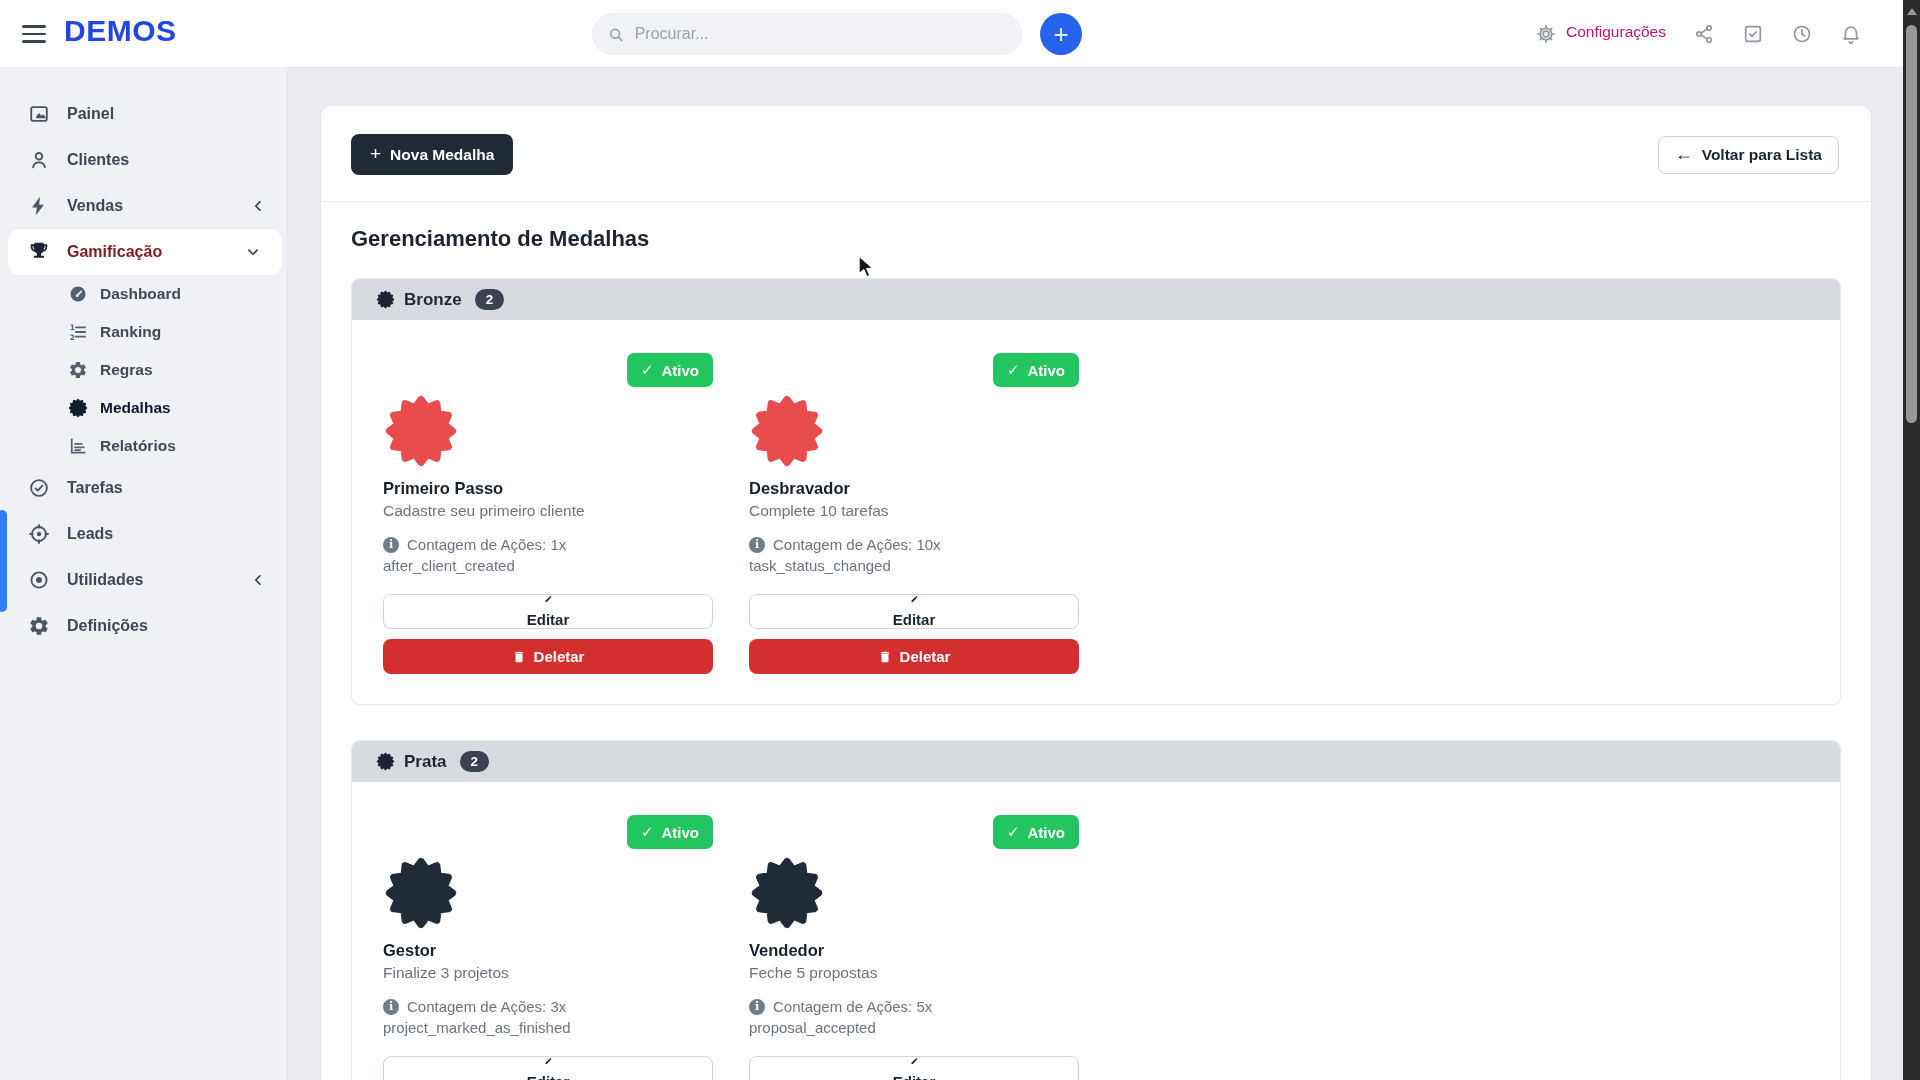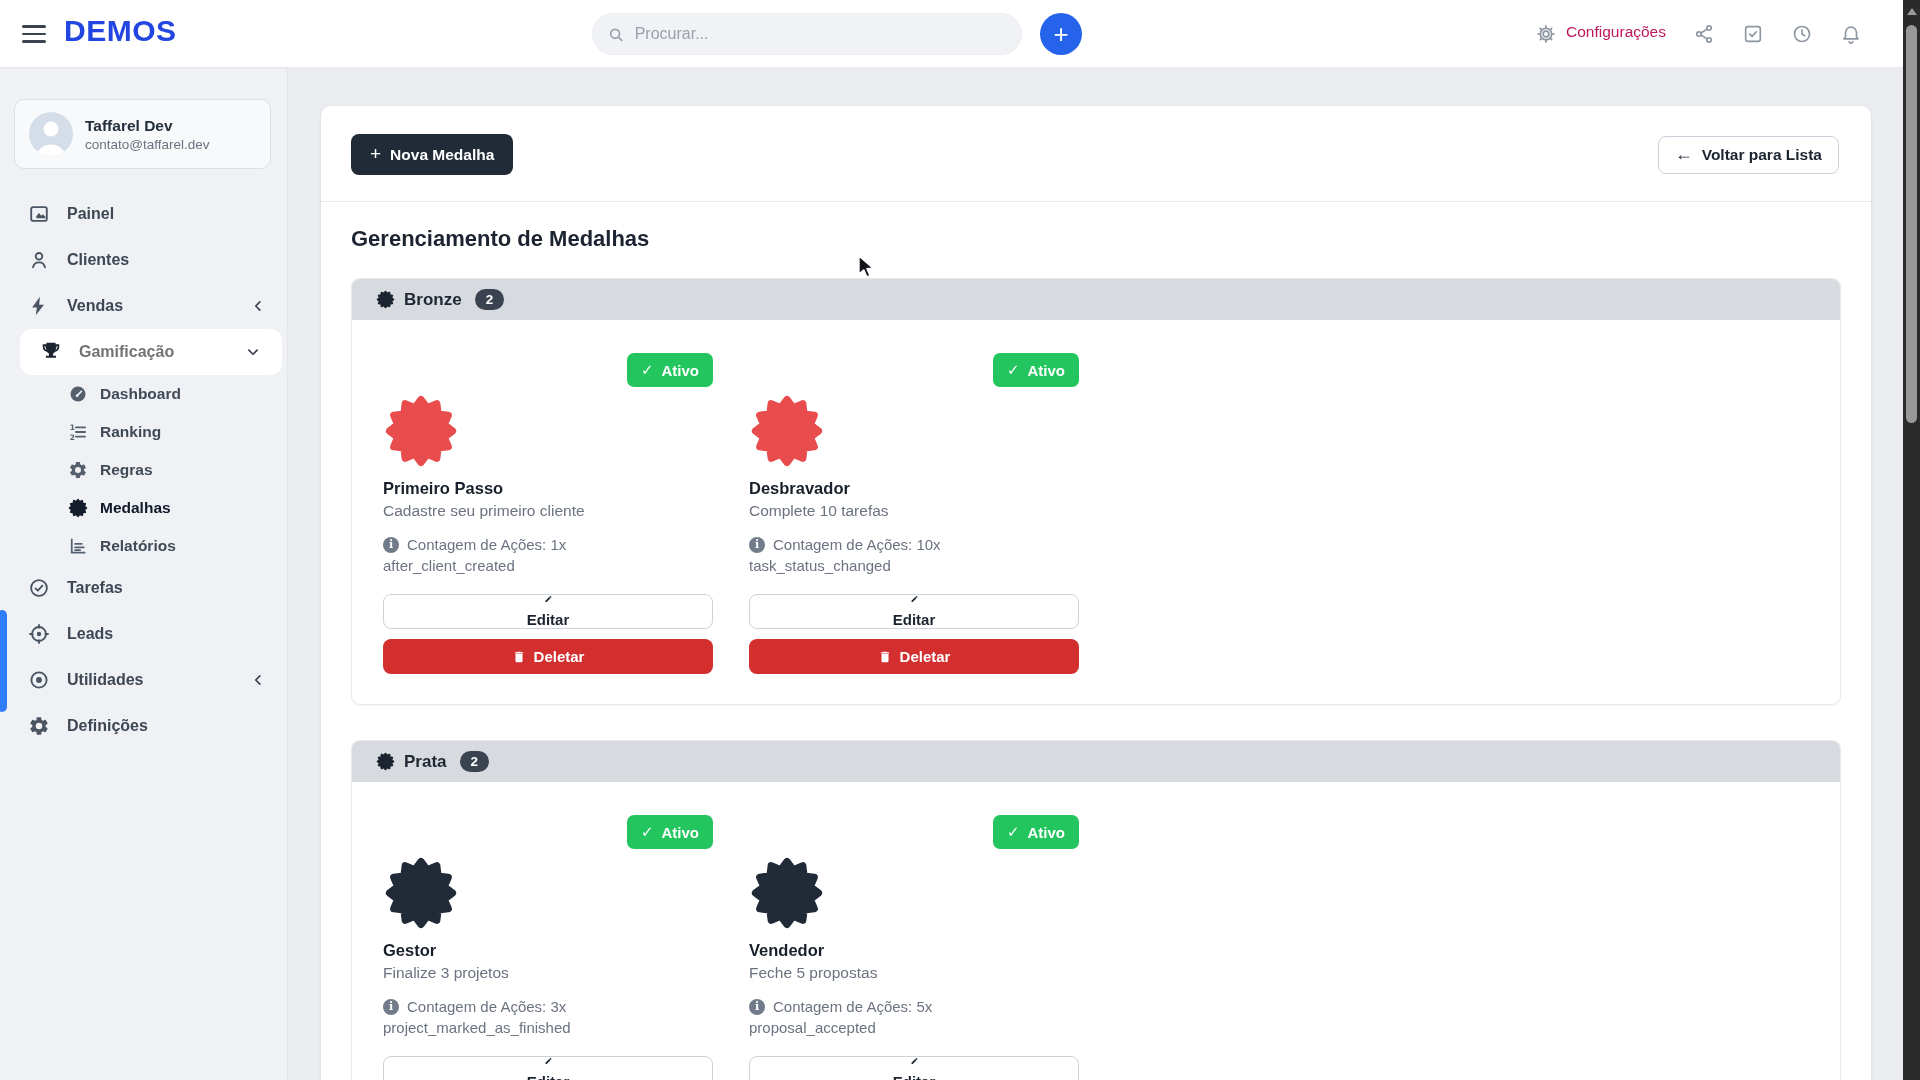--- a/index.html
+++ b/index.html
@@ -40,22 +40,22 @@
              border-right:1px solid #e3e6ea; }
   .user-card { margin:30px 16px 0 14px; background:#f7f9fa; border:1px solid #dce1e6; border-radius:10px;
                padding:12px 14px; display:flex; align-items:center; gap:12px; cursor:pointer; }
   .avatar { width:44px; height:44px; border-radius:50%; background:#d4dde8; overflow:hidden; flex:0 0 44px; }
   .u-name { font-size:15.5px; font-weight:bold; color:#242e3c; }
   .u-mail { font-size:13.5px; color:#6b7380; margin-top:2px; }
   .nav { margin-top:22px; position:relative; }
   .nav-item { height:46px; display:flex; align-items:center; gap:17px; padding:0 20px 0 28px;
               font-size:16px; font-weight:600; color:#3e4754; cursor:pointer; position:relative; }
   .nav-item .nico { width:22px; height:22px; color:#4a5462; flex:0 0 22px; }
-  .nav-item.active-parent { background:#fff; border-radius:12px; margin:0 5px 0 20px; padding-left:20px;
-                            color:#737373; font-weight:bold; }
+  .nav-item.active-parent { background:#fff; border-radius:12px; margin:0 5px 0 8px; padding-left:20px;
+                            color:#7f1d1d; font-weight:bold; }
   .nav-item.active-parent .nico { color:#1b2430; }
   .chev { margin-left:auto; width:18px; height:18px; color:#39414e; }
   .nav-sub { height:38px; display:flex; align-items:center; gap:12px; padding-left:68px;
              font-size:15.5px; font-weight:600; color:#414a57; cursor:pointer; }
   .nav-sub .nico { width:20px; height:20px; color:#55606e; flex:0 0 20px; }
   .nav-sub.active { color:#10182a; font-weight:bold; }
   .nav-sub.active .nico { color:#141d2c; }
   .active-bar { position:absolute; left:-3px; top:419px; width:10px; height:102px; background:#2e7df6;
                 border-radius:6px; }
 
@@ -153,32 +153,20 @@
           <path d="M12 7.6V12l3 2.1"></path>
       </svg>
       <svg class="tico" viewBox="0 0 24 24" fill="none" stroke="#8e96a2" stroke-width="1.8" stroke-linecap="round" stroke-linejoin="round">
         <path d="M18 15.2v-4.7a6 6 0 1 0-12 0v4.7l-1.6 2.1h15.2L18 15.2z"></path>
           <path d="M10 20.5a2.1 2.1 0 0 0 4 0"></path>
       </svg>
     </div>
   </header>
 
   <aside class="sidebar">
-    <div class="user-card">
-      <div class="avatar">
-        <svg viewBox="0 0 44 44" width="44" height="44">
-            <circle cx="22" cy="17" r="7.5" fill="#fff"></circle>
-            <path d="M7 44a15.5 15.5 0 0 1 30 0z" fill="#fff"></path>
-          </svg>
-      </div>
-      <div>
-        <div class="u-name">Taffarel Dev</div>
-        <div class="u-mail">contato@taffarel.dev</div>
-      </div>
-    </div>
 
     <nav class="nav">
       <div class="active-bar"></div>
 
       <div class="nav-item">
         <svg class="nico" viewBox="0 0 24 24" fill="none" stroke="currentColor" stroke-width="2">
           <rect x="3.5" y="4.5" width="17" height="15" rx="2"></rect>
             <path d="M9 14.5l3-3.5 2.5 3 1.6-1.8 2.9 2.8v1.5H9z" fill="currentColor" stroke="none"></path>
         </svg>
         <span>Painel</span>

